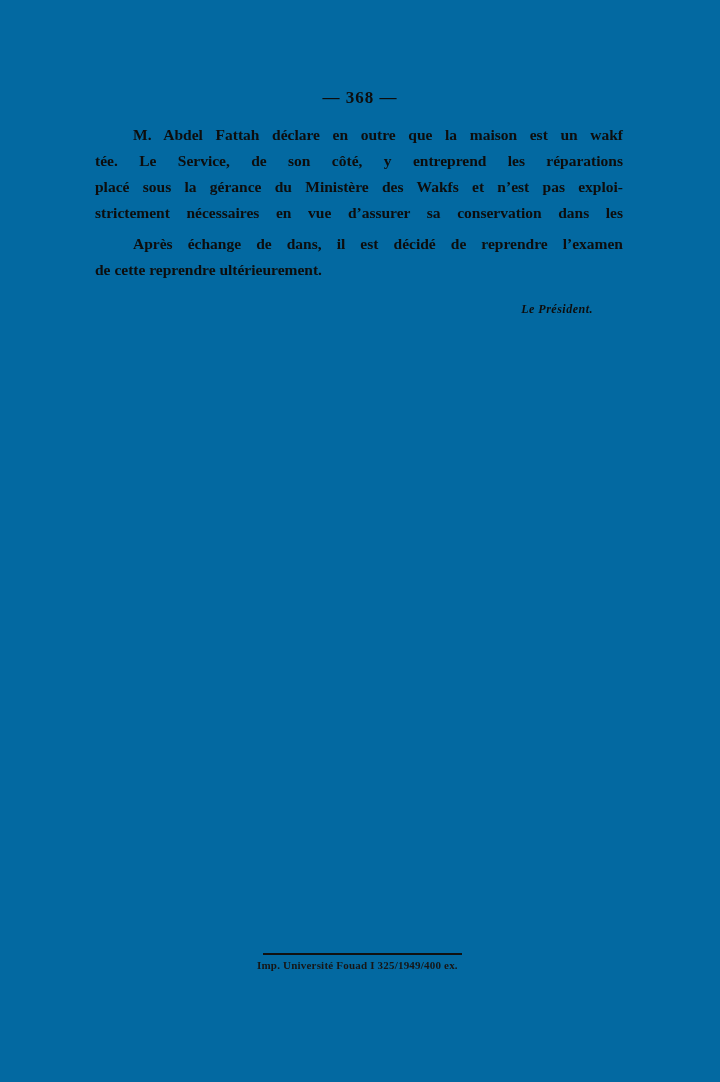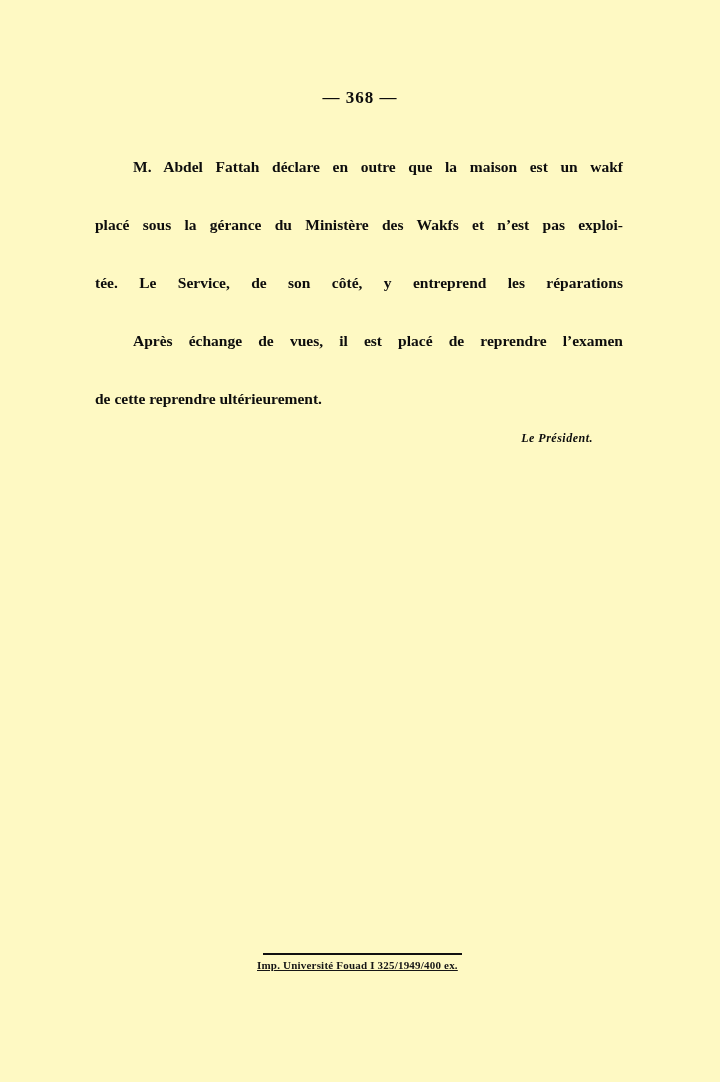--- a/index.html
+++ b/index.html
@@ -4,21 +4,21 @@
 <style>
   html, body {
     margin: 0;
     padding: 0;
     background: #ffffff;
   }
   .page {
     position: relative;
     width: 720px;
     height: 1082px;
-    background: #fef9c3;
+    background: #0369a1;
     font-family: "Liberation Serif", serif;
     color: #0d0d0d;
     overflow: hidden;
   }
   .page-number {
     position: absolute;
     top: 88px;
     left: 0;
     width: 720px;
     text-align: center;
@@ -34,21 +34,20 @@
     font-size: 15.5px;
     font-weight: bold;
     line-height: 26px;
   }
   .paragraph { margin: 0; }
   .paragraph + .paragraph { margin-top: 5px; }
   .text-line {
     text-align: justify;
     text-align-last: justify;
     white-space: normal;
-    margin-top: 32px;
   }
   .text-line.first-line { text-indent: 38px; }
   .text-line.last-line {
     text-align-last: left;
   }
   .signature {
     margin-top: 13px;
     text-align: right;
     padding-right: 30px;
     font-size: 12px;
@@ -66,40 +65,40 @@
   }
   .imprint-text {
     position: absolute;
     left: 257px;
     top: 959px;
     width: 230px;
     font-size: 11px;
     font-weight: bold;
     letter-spacing: 0.2px;
     color: #161616;
-    text-decoration: underline;
   }
 </style>
 </head>
 <body>
 
 <div class="page">
 
   <div class="page-number">— 368 —</div>
 
   <div class="body-block">
 
     <div class="paragraph">
       <div class="text-line first-line">M. Abdel Fattah déclare en outre que la maison est un wakf</div>
+      <div class="text-line">tée. Le Service, de son côté, y entreprend les réparations</div>
       <div class="text-line">placé sous la gérance du Ministère des Wakfs et n’est pas exploi-</div>
-      <div class="text-line">tée. Le Service, de son côté, y entreprend les réparations</div>
+      <div class="text-line">strictement nécessaires en vue d’assurer sa conservation dans les</div>
     </div>
 
     <div class="paragraph">
-      <div class="text-line first-line">Après échange de vues, il est placé de reprendre l’examen</div>
+      <div class="text-line first-line">Après échange de dans, il est décidé de reprendre l’examen</div>
       <div class="text-line last-line">de cette reprendre ultérieurement.</div>
     </div>
 
     <div class="signature">Le Président.</div>
 
   </div>
 
   <div class="imprint-rule"></div>
 
   <div class="imprint-text">Imp. Université Fouad I 325/1949/400 ex.</div>

